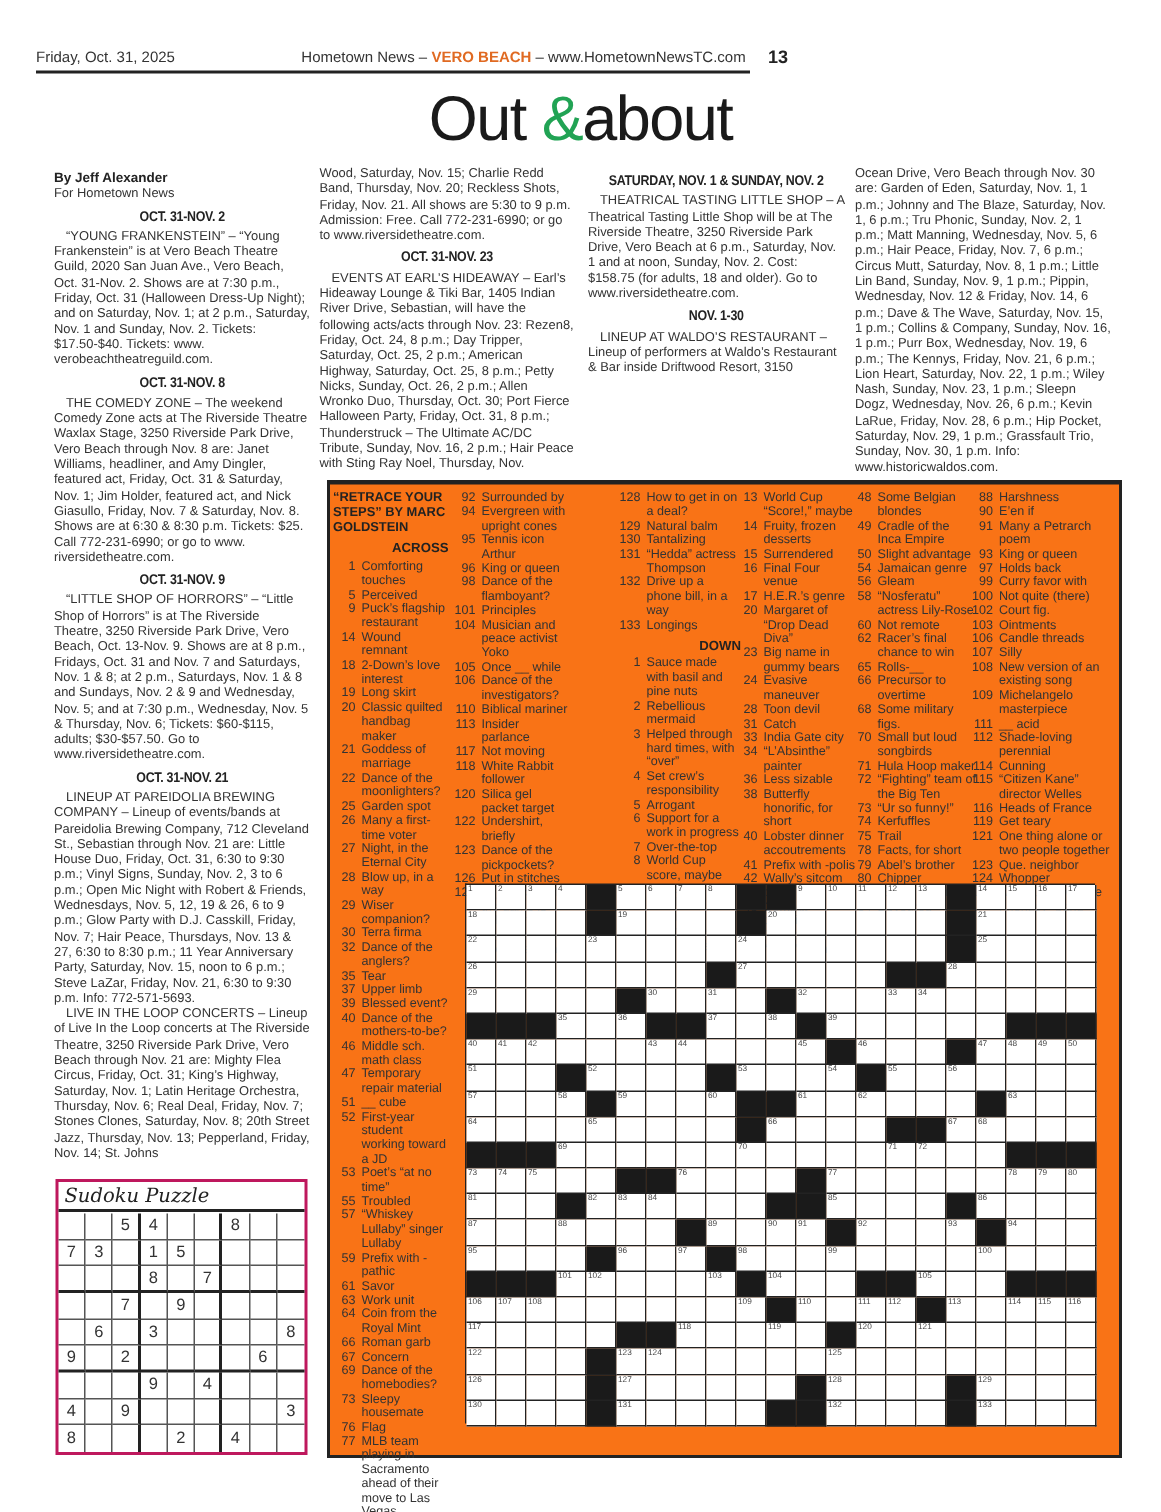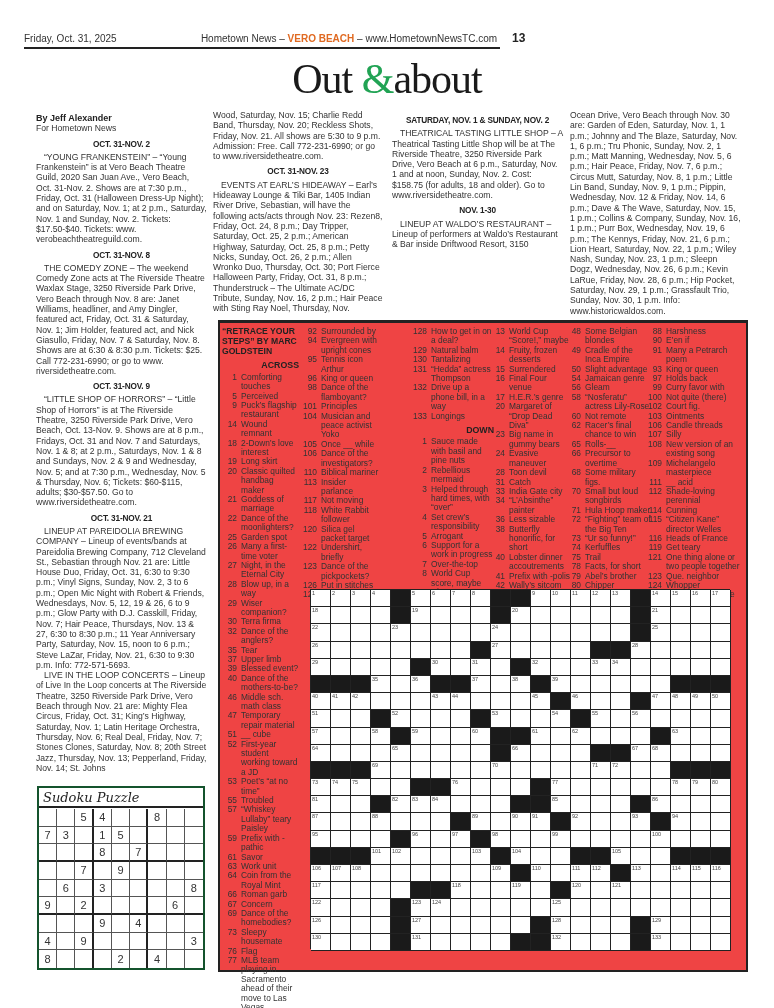--- a/index.html
+++ b/index.html
@@ -7,45 +7,45 @@
   body { font-family: "Liberation Sans", sans-serif; color: #222; position: relative; }
 
   .header { position: absolute; left: 24px; top: 30px; width: 475px; height: 18px; padding-left: 28px; }
   .hdr-date { position: absolute; left: 0; top: 3px; font-size: 10px; font-family: "Liberation Sans", sans-serif; color: #333; }
   .hdr-center { position: absolute; left: 150px; width: 350px; top: 3px; text-align: center; font-size: 10px; color: #333; }
   .hdr-center .town { color: #e06a22; font-weight: bold; }
   .hdr-page { position: absolute; left: 488px; top: 1px; font-size: 12px; font-weight: bold; color: #222; }
   .hdr-rule { position: absolute; left: 24px; top: 47px; width: 476px; height: 1.5px; background: #222; }
   .hdr-rule { width: 476px; }
 
-  .masthead { position: absolute; left: 0; width: 774px; top: 55px; text-align: center; font-family: Liberation Serif, serif; font-size: 42px; color: #1a1a1a; letter-spacing: -1px; }
+  .masthead { position: absolute; left: 0; width: 774px; top: 55px; text-align: center; font-family: Liberation Sans, sans-serif; font-size: 42px; color: #1a1a1a; letter-spacing: -1px; }
   .masthead .amp { color: #21a354; }
 
   .col { position: absolute; font-size: 8.6px; line-height: 10.3px; color: #333; }
   .col p { text-indent: 8px; margin-bottom: 0; }
   .col p.noindent { text-indent: 0; }
   .col h4 { font-family: "Liberation Sans", sans-serif; font-size: 9.4px; font-weight: bold; text-align: center; color: #222; margin: 5px 0 3px; letter-spacing: -0.2px; transform: scaleX(0.88); }
   .byline { font-weight: bold; font-size: 9px; color: #222; }
   .byline-sub { font-size: 8.6px; color: #333; margin-bottom: 4px; }
 
   .c1 { left: 36px; top: 113px; width: 171px; }
   .c2 { left: 213px; top: 110px; width: 170px; }
   .c3 { left: 392px; top: 110px; width: 171px; }
   .c4 { left: 570px; top: 110px; width: 171px; }
 
-  .sudoku { position: absolute; left: 37px; top: 786px; width: 168px; height: 184px; border: 2px solid #14532d; background: #fff; }
+  .sudoku { position: absolute; left: 37px; top: 786px; width: 168px; height: 184px; border: 2px solid #be185d; background: #fff; }
   .sudoku-title { height: 20px; border-bottom: 2px solid #222; font-family: "DejaVu Serif", serif; font-style: italic; font-size: 13px; padding-left: 4px; line-height: 19px; color: #222; }
   .sudoku-grid { position: absolute; left: 0; top: 21px; width: 164px; height: 159px; display: grid; grid-template-columns: repeat(9, 1fr); grid-template-rows: repeat(9, 1fr); }
   .sd-cell { border-right: 1px solid #555; border-bottom: 1px solid #555; font-size: 11px; display: flex; align-items: center; justify-content: center; color: #333; }
   .sd-cell.br { border-right: 2px solid #222; }
   .sd-cell.bb { border-bottom: 2px solid #222; }
   .sd-cell.lastc { border-right: none; }
   .sd-cell.lastr { border-bottom: none; }
 
-  .puzzle-box { position: absolute; left: 218px; top: 320px; width: 530px; height: 652px; border: 2px solid #222; border-top: 3px solid #222; background: #ef4444; }
+  .puzzle-box { position: absolute; left: 218px; top: 320px; width: 530px; height: 652px; border: 2px solid #222; border-top: 3px solid #222; background: #f97316; }
   .clues { position: absolute; font-size: 8.4px; line-height: 9.4px; color: #333; }
   .clues .title { font-weight: bold; font-size: 8.6px; color: #222; line-height: 9.8px; }
   .clues .hd { font-weight: bold; text-align: right; margin: 5px 0 2px; font-size: 8.8px; color: #222; }
   .clue { display: flex; }
   .clue .n { width: 15px; text-align: right; flex: 0 0 auto; margin-right: 4px; }
   .clue .t { flex: 1; }
   .cl1 { left: 2px; top: 4px; width: 77px; }
   .cl2 { left: 82px; top: 4px; width: 78px; }
   .cl3 { left: 192px; top: 4px; width: 82px; }
   .cl4 { left: 270px; top: 4px; width: 80px; }
@@ -298,21 +298,21 @@
         <div class="clue">
           <span class="n">53</span>
           <span class="t">Poet’s “at no time”</span>
         </div>
         <div class="clue">
           <span class="n">55</span>
           <span class="t">Troubled</span>
         </div>
         <div class="clue">
           <span class="n">57</span>
-          <span class="t">“Whiskey Lullaby” teary Paisley</span>
+          <span class="t">“Whiskey Lullaby” singer Lullaby</span>
         </div>
         <div class="clue">
           <span class="n">59</span>
           <span class="t">Prefix with -pathic</span>
         </div>
         <div class="clue">
           <span class="n">61</span>
           <span class="t">Savor</span>
         </div>
         <div class="clue">

